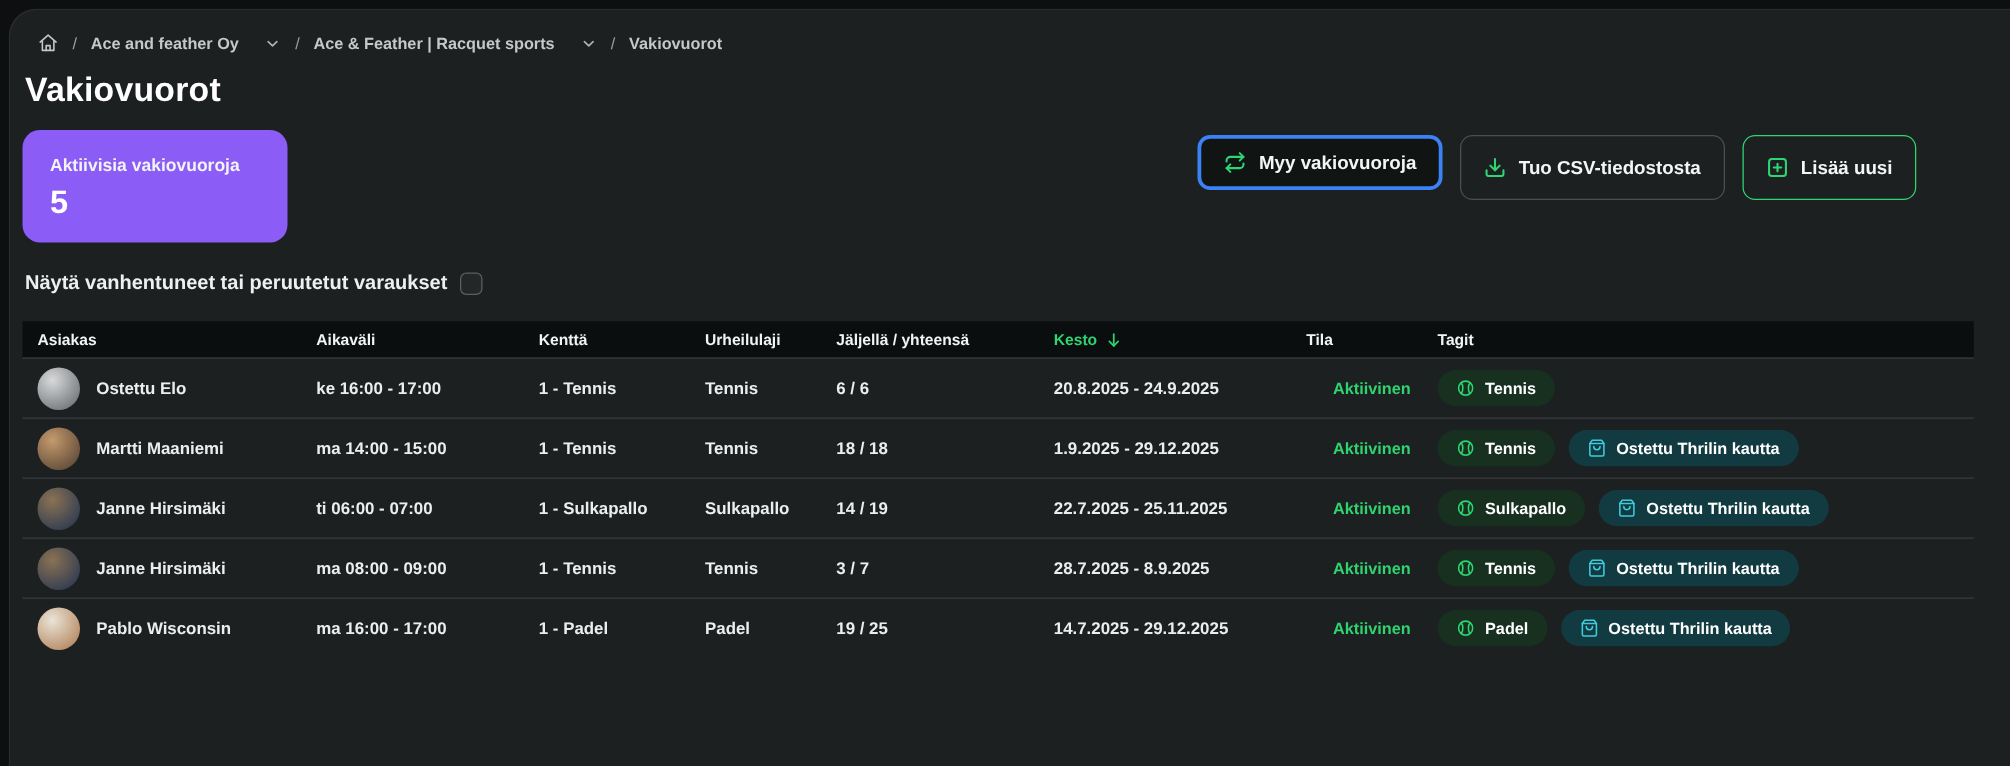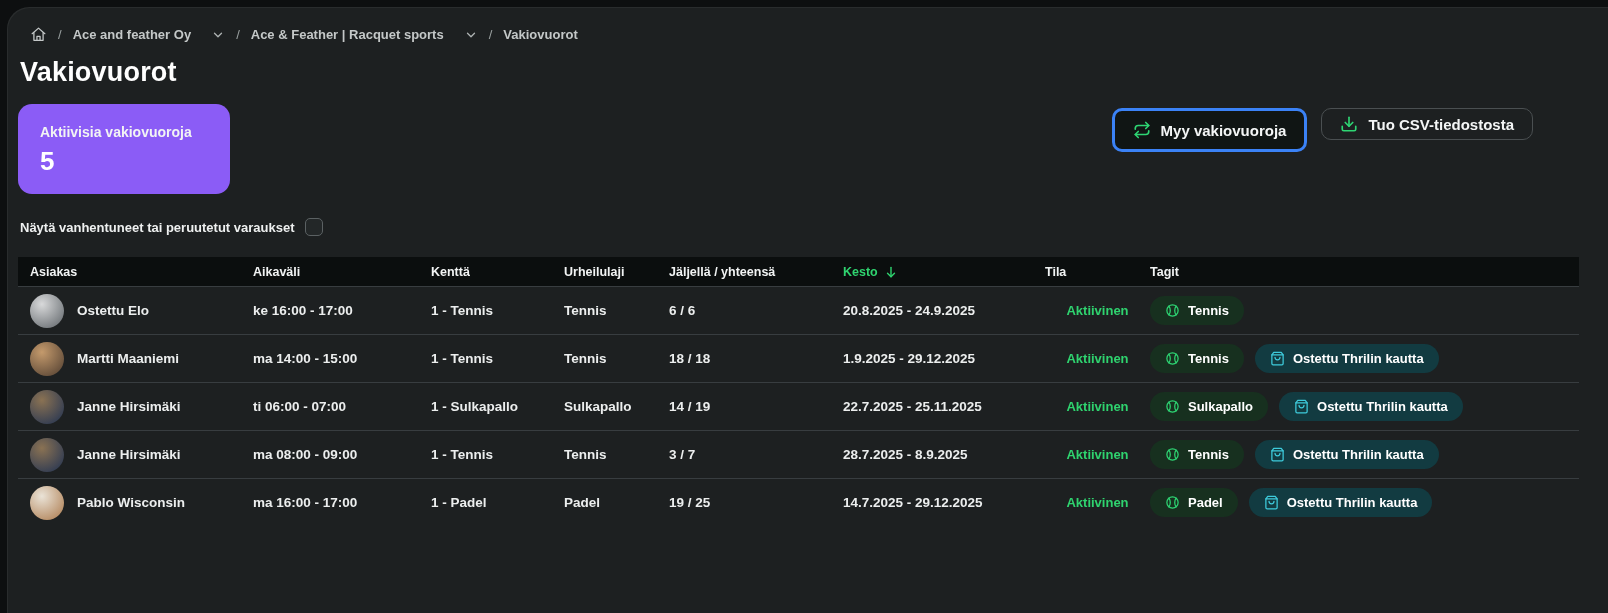--- a/index.html
+++ b/index.html
@@ -45,36 +45,36 @@
     width:212px; height:90px;
     background:#8b5cf6; border-radius:14px;
     padding:20px 22px;
   }
   .stat-label { font-size:14px; font-weight:700; color:#f2f4f4; }
   .stat-value { margin-top:6px; font-size:26px; font-weight:700; color:#ffffff; }
 
   .button-group { display:flex; gap:14px; margin-top:4px; }
   .btn {
     display:flex; align-items:center; gap:10px;
-    height:32px; padding:0 18px;
+    height:52px; padding:0 18px;
     background:transparent; border-radius:10px;
     font-family:inherit; font-size:15px; font-weight:700; color:#f4f6f6;
     cursor:pointer;
   }
   .btn svg { display:block; }
   .btn-primary-highlight { border:3px solid #3b82f6; background:#101514; height:44px; }
   .btn-outline-gray { border:1px solid #4a4f51; }
   .btn-outline-green { border:1px solid #2ed573; }
 
   
   .filter-row {
     display:flex; align-items:center; gap:10px;
     margin:24px 0 0 13px;
   }
-  .filter-label { font-size:13px; font-weight:700; color:#eef0f0; }
+  .filter-label { font-size:16px; font-weight:700; color:#eef0f0; }
   .checkbox {
     width:18px; height:18px; border-radius:5px;
     border:1.5px solid #5b6163; background:#232728;
     cursor:pointer;
   }
 
   
   .table {
     margin:21px 29px 0 11px;
   }
@@ -166,20 +166,28 @@
         <span>Myy vakiovuoroja</span>
       </button>
       <button class="btn btn-outline-gray">
         <svg width="18" height="18" viewBox="0 0 24 24" fill="none" stroke="#2ed573" stroke-width="2.2" stroke-linecap="round" stroke-linejoin="round">
           <path d="M21 15v4a2 2 0 0 1-2 2H5a2 2 0 0 1-2-2v-4"></path>
             <path d="m7 10 5 5 5-5"></path>
             <path d="M12 15V3"></path>
         </svg>
         <span>Tuo CSV-tiedostosta</span>
       </button>
+      <button class="btn btn-outline-green">
+        <svg width="18" height="18" viewBox="0 0 24 24" fill="none" stroke="#2ed573" stroke-width="2.2" stroke-linecap="round" stroke-linejoin="round">
+          <rect x="3" y="3" width="18" height="18" rx="3"></rect>
+            <path d="M12 8v8"></path>
+            <path d="M8 12h8"></path>
+        </svg>
+        <span>Lisää uusi</span>
+      </button>
     </div>
   </div>
 
   <div class="filter-row">
     <span class="filter-label">Näytä vanhentuneet tai peruutetut varaukset</span>
     <span class="checkbox"></span>
   </div>
 
   <div class="table">
     <div class="thead">

